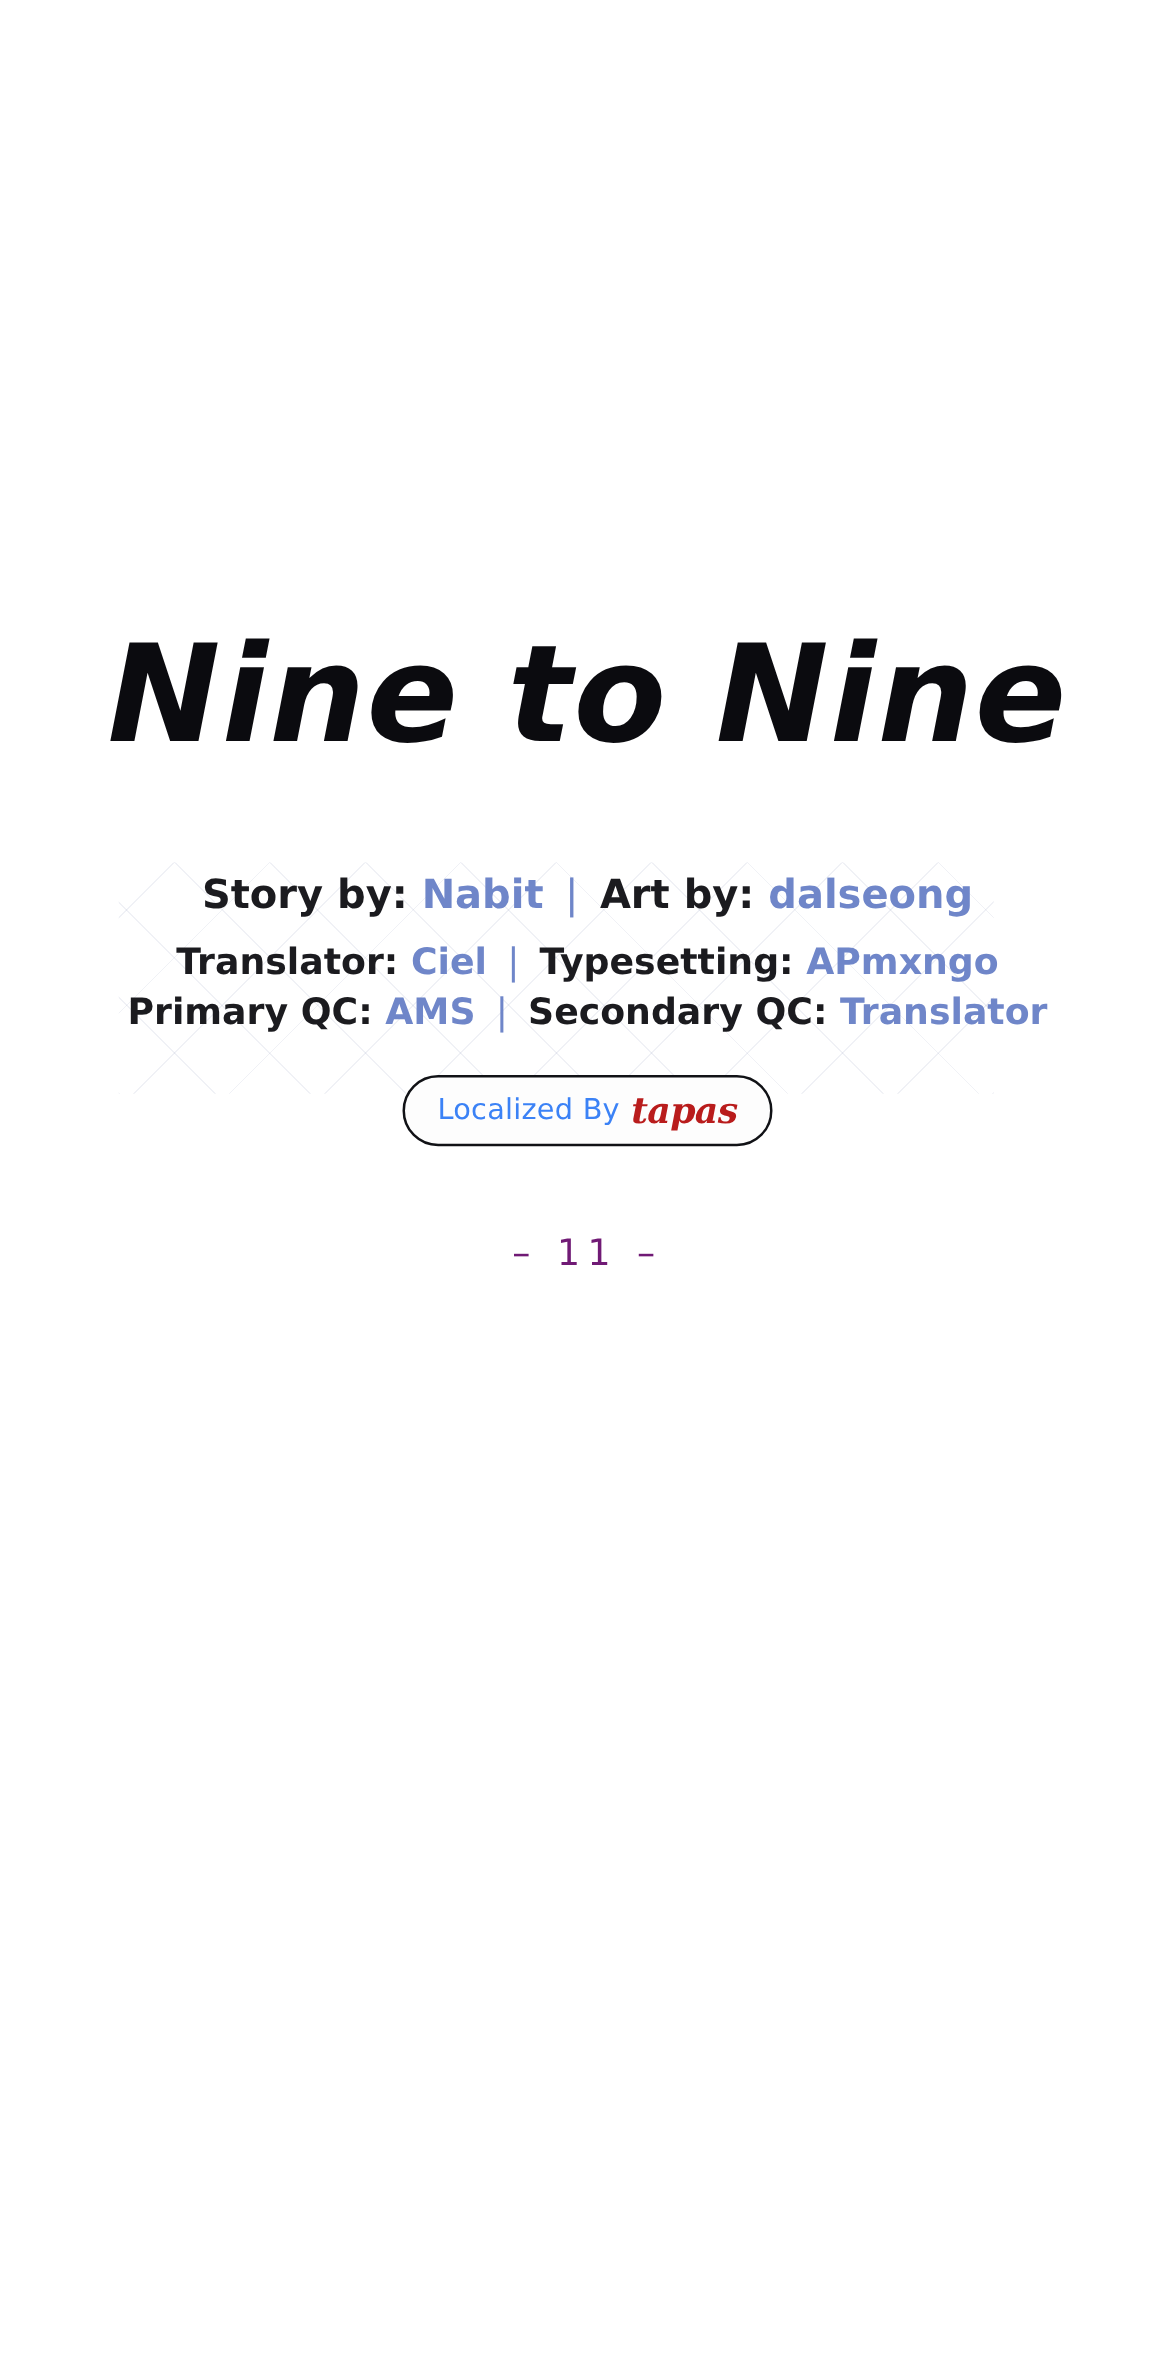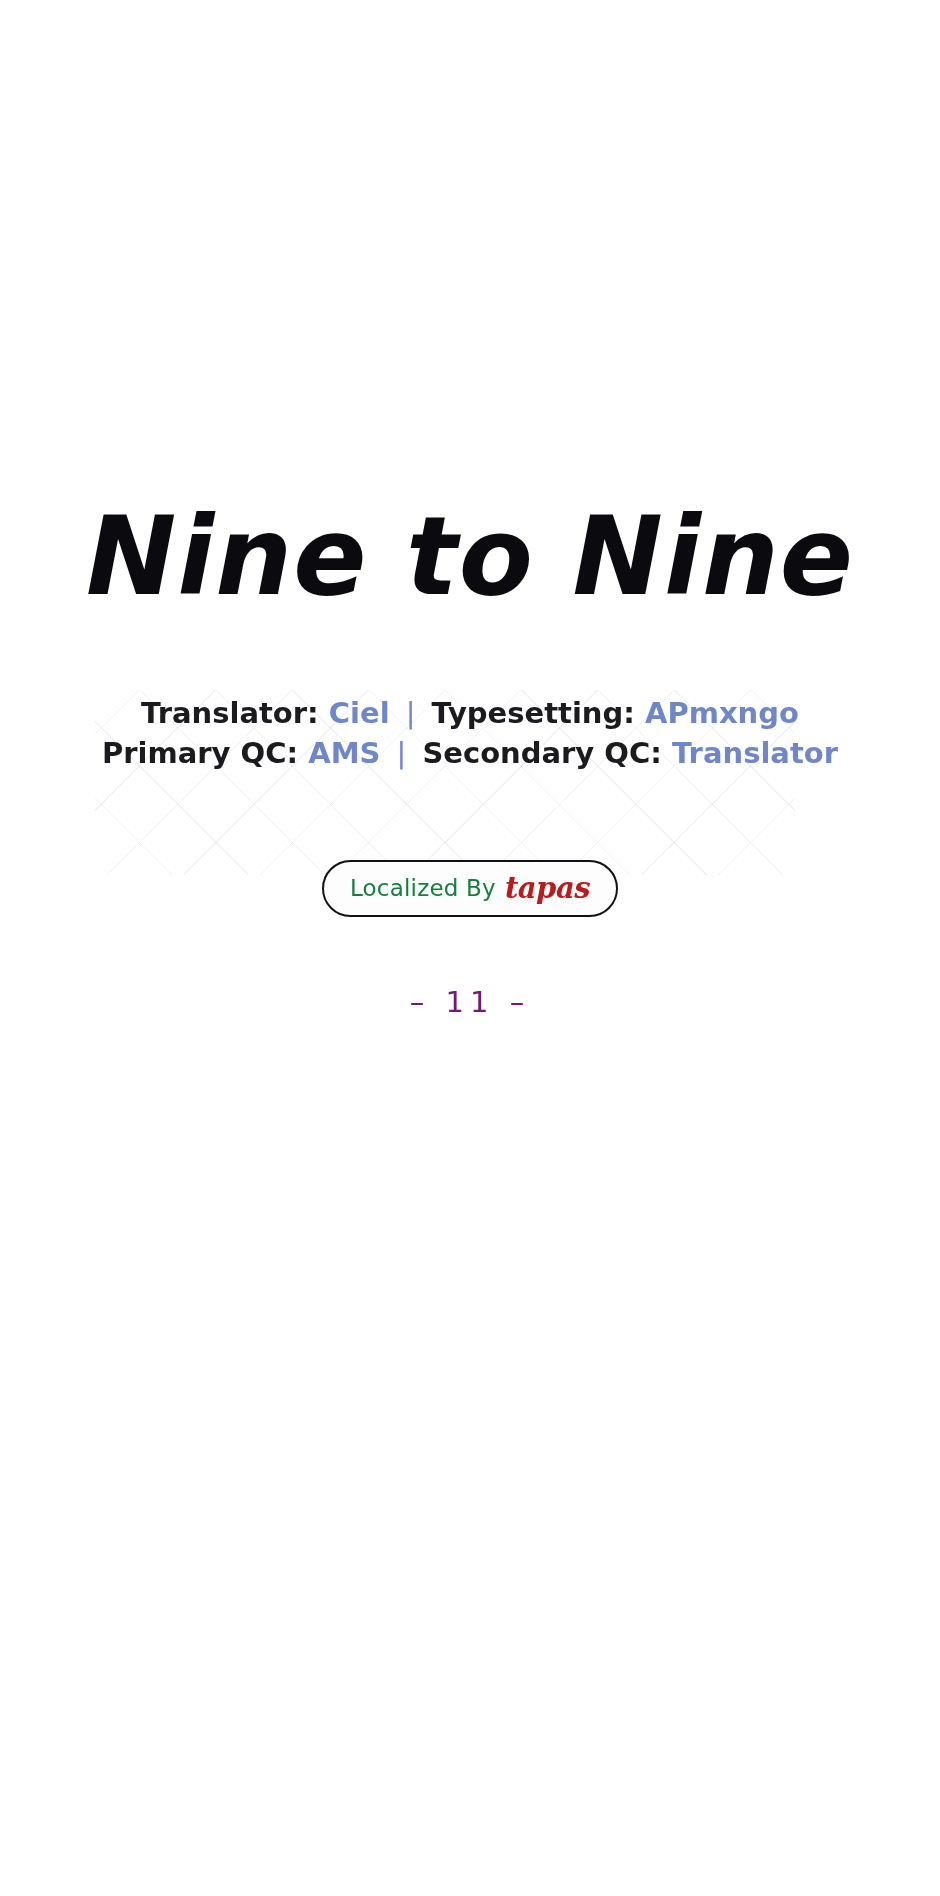--- a/index.html
+++ b/index.html
@@ -61,21 +61,21 @@
     text-align: center;
     line-height: 1.25;
   }
   .credit-line {
     font-family: "DejaVu Sans", sans-serif;
     font-weight: 600;
     color: #1b1b1f;
     white-space: nowrap;
   }
   .credit-line.l1 { font-size: 32px; }
-  .credit-line.l2 { font-size: 29px; margin-top: 0; }
+  .credit-line.l2 { font-size: 29px; margin-top: 16px; }
   .credit-line.l3 { font-size: 29px; margin-top: 4px; }
   .name { color: #6f86c9; font-weight: 700; }
   .sep  { color: #6f86c9; font-weight: 400; padding: 0 6px; }
 
   .localized-wrap {
     position: absolute;
     top: 860px;
     left: 0;
     right: 0;
     display: flex;
@@ -86,21 +86,21 @@
     align-items: center;
     gap: 9px;
     border: 2.5px solid #111216;
     border-radius: 30px;
     background: #fdfdfd;
     padding: 9px 26px 10px 26px;
   }
   .localized .lbl {
     font-family: "DejaVu Sans", sans-serif;
     font-size: 23px;
-    color: #15803d;
+    color: #3b82f6;
     letter-spacing: 0.2px;
   }
   .localized .brand {
     font-family: "DejaVu Serif", serif;
     font-size: 29px;
     font-weight: 700;
     font-style: italic;
     color: #b91c1c;
     letter-spacing: -0.5px;
   }
@@ -123,20 +123,27 @@
 <div class="page">
 
   <div class="lattice"></div>
 
   <div class="title-block">
     <div class="title">Nine to Nine</div>
   </div>
 
   <div class="credits">
 
+    <div class="credit-line l1">
+      <span>Story by:</span>
+      <span class="name">Nabit</span>
+      <span class="sep">|</span>
+      <span>Art by:</span>
+      <span class="name">dalseong</span>
+    </div>
 
     <div class="credit-line l2">
       <span>Translator:</span>
       <span class="name">Ciel</span>
       <span class="sep">|</span>
       <span>Typesetting:</span>
       <span class="name">APmxngo</span>
     </div>
 
     <div class="credit-line l3">

